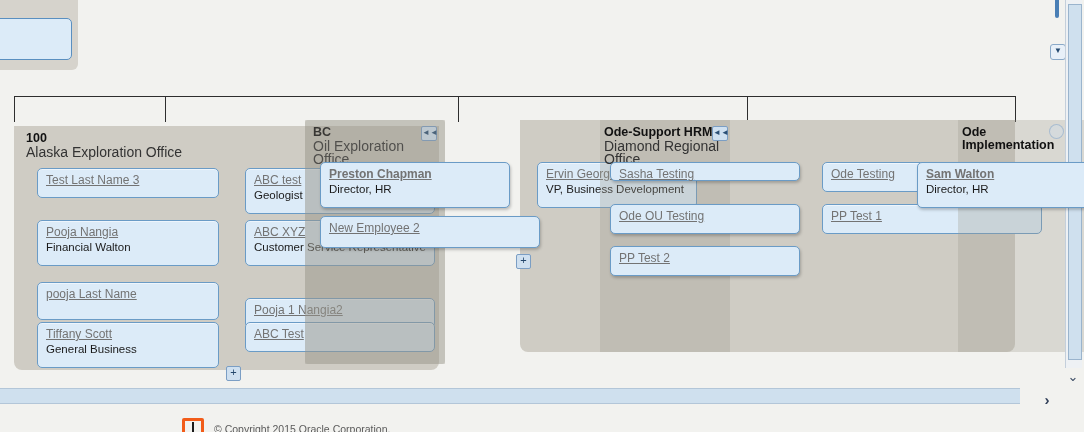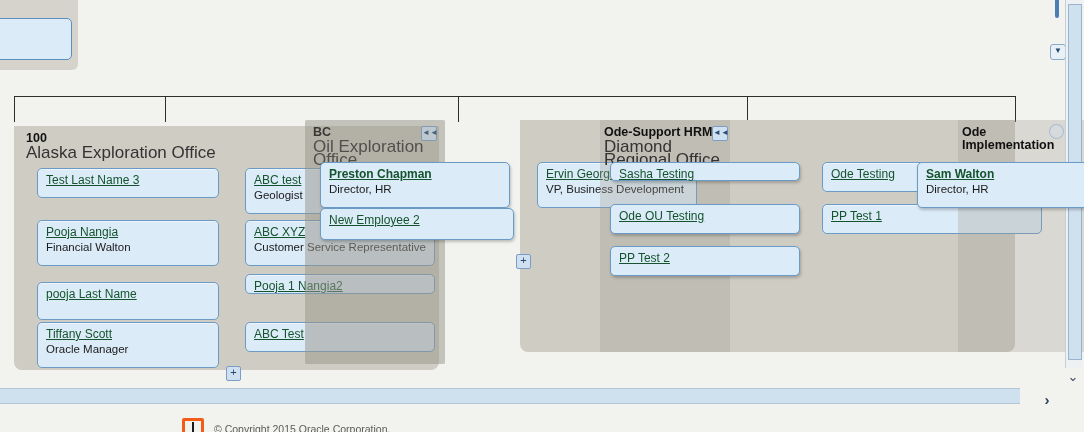--- a/index.html
+++ b/index.html
@@ -30,38 +30,38 @@
   .hline{position:absolute;left:14px;top:0;width:1002px;height:1px;background:#2e2e2e;}
   .vline{position:absolute;top:0;width:1px;height:26px;background:#2e2e2e;}
 
   
   #chart{left:0;top:120px;width:1020px;height:260px;}
 
   
   .group{position:absolute;background:#cfccc4;border-radius:0 0 8px 8px;}
   .group-head{position:relative;padding:6px 8px 2px 12px;}
   .group-code{font-weight:bold;font-size:12.5px;color:#111;line-height:13px;}
-  .group-desc{font-size:17px;color:#333;line-height:13px;margin-top:1px;}
+  .group-desc{font-size:14px;color:#333;line-height:13px;margin-top:1px;}
   .collapse-btn{
     position:absolute;top:6px;right:8px;width:14px;height:13px;
     background:#cfe0f0;border:1px solid #7b9ec4;border-radius:2px;
     font-size:8px;line-height:11px;text-align:center;color:#2b4f75;
     cursor:pointer;
   }
   .collapse-btn.ghost{background:rgba(207,224,240,.35);border-color:rgba(123,158,196,.5);color:transparent;border-radius:50%;}
 
   
   .card{
     position:absolute;
     background:#dcebf8;border:1px solid #6a9bc6;border-radius:5px;
     padding:4px 8px 5px 8px;box-sizing:border-box;
     box-shadow:0 1px 0 rgba(255,255,255,.5) inset;
   }
   .card .nm{
-    color:#14532d;text-decoration:underline;font-size:12px;line-height:15px;
+    color:#737373;text-decoration:underline;font-size:12px;line-height:15px;
     display:inline-block;cursor:pointer;white-space:nowrap;
   }
   .card .ti{color:#1a1a1a;font-size:11.5px;line-height:14px;white-space:nowrap;}
   .card.bold .nm{font-weight:bold;}
 
   
   .card.drag{box-shadow:1px 2px 3px rgba(0,0,0,.22);z-index:60;}
   .drag-veil{position:absolute;background:rgba(150,145,135,.30);z-index:55;border-radius:3px;}
 
   
@@ -126,32 +126,32 @@
     </div>
     <div class="card" style="left:23px;top:94px;width:182px;height:46px;">
       <span class="nm">Pooja Nangia</span>
       <div class="ti">Financial Walton</div>
     </div>
     <div class="card" style="left:23px;top:156px;width:182px;height:38px;">
       <span class="nm">pooja Last Name</span>
     </div>
     <div class="card" style="left:23px;top:196px;width:182px;height:46px;">
       <span class="nm">Tiffany Scott</span>
-      <div class="ti">Oracle Manager</div>
+      <div class="ti">General Business</div>
     </div>
 
     <div class="card" style="left:231px;top:42px;width:190px;height:46px;">
       <span class="nm">ABC test</span>
       <div class="ti">Geologist</div>
     </div>
     <div class="card" style="left:231px;top:94px;width:190px;height:46px;">
       <span class="nm">ABC XYZ</span>
       <div class="ti">Customer Service Representative</div>
     </div>
-    <div class="card" style="left:231px;top:148px;width:190px;height:20px;">
+    <div class="card" style="left:231px;top:172px;width:190px;height:30px;">
       <span class="nm">Pooja 1 Nangia2</span>
     </div>
     <div class="card" style="left:231px;top:196px;width:190px;height:30px;">
       <span class="nm">ABC Test</span>
     </div>
   </div>
 
   <div class="group" style="left:305px;top:0;width:140px;height:244px;background:rgba(160,154,142,.30);border-radius:0;">
     <div class="group-head" style="padding-left:8px;">
       <div class="group-code">BC</div>
@@ -189,21 +189,21 @@
       <div class="collapse-btn ghost" style="right:24px;top:4px;width:13px;height:13px;"></div>
     </div>
   </div>
 
   <div class="drag-veil" style="left:305px;top:0;width:140px;height:244px;"></div>
 
   <div class="card drag bold" style="left:320px;top:42px;width:190px;height:46px;">
     <span class="nm">Preston Chapman</span>
     <div class="ti">Director, HR</div>
   </div>
-  <div class="card drag" style="left:320px;top:88px;width:194px;height:32px;">
+  <div class="card drag" style="left:320px;top:96px;width:220px;height:32px;">
     <span class="nm">New Employee 2</span>
   </div>
 
   <div class="card drag" style="left:610px;top:42px;width:190px;height:19px;">
     <span class="nm">Sasha Testing</span>
   </div>
   <div class="card drag" style="left:610px;top:84px;width:190px;height:30px;">
     <span class="nm">Ode OU Testing</span>
   </div>
   <div class="card drag" style="left:610px;top:126px;width:190px;height:30px;">

